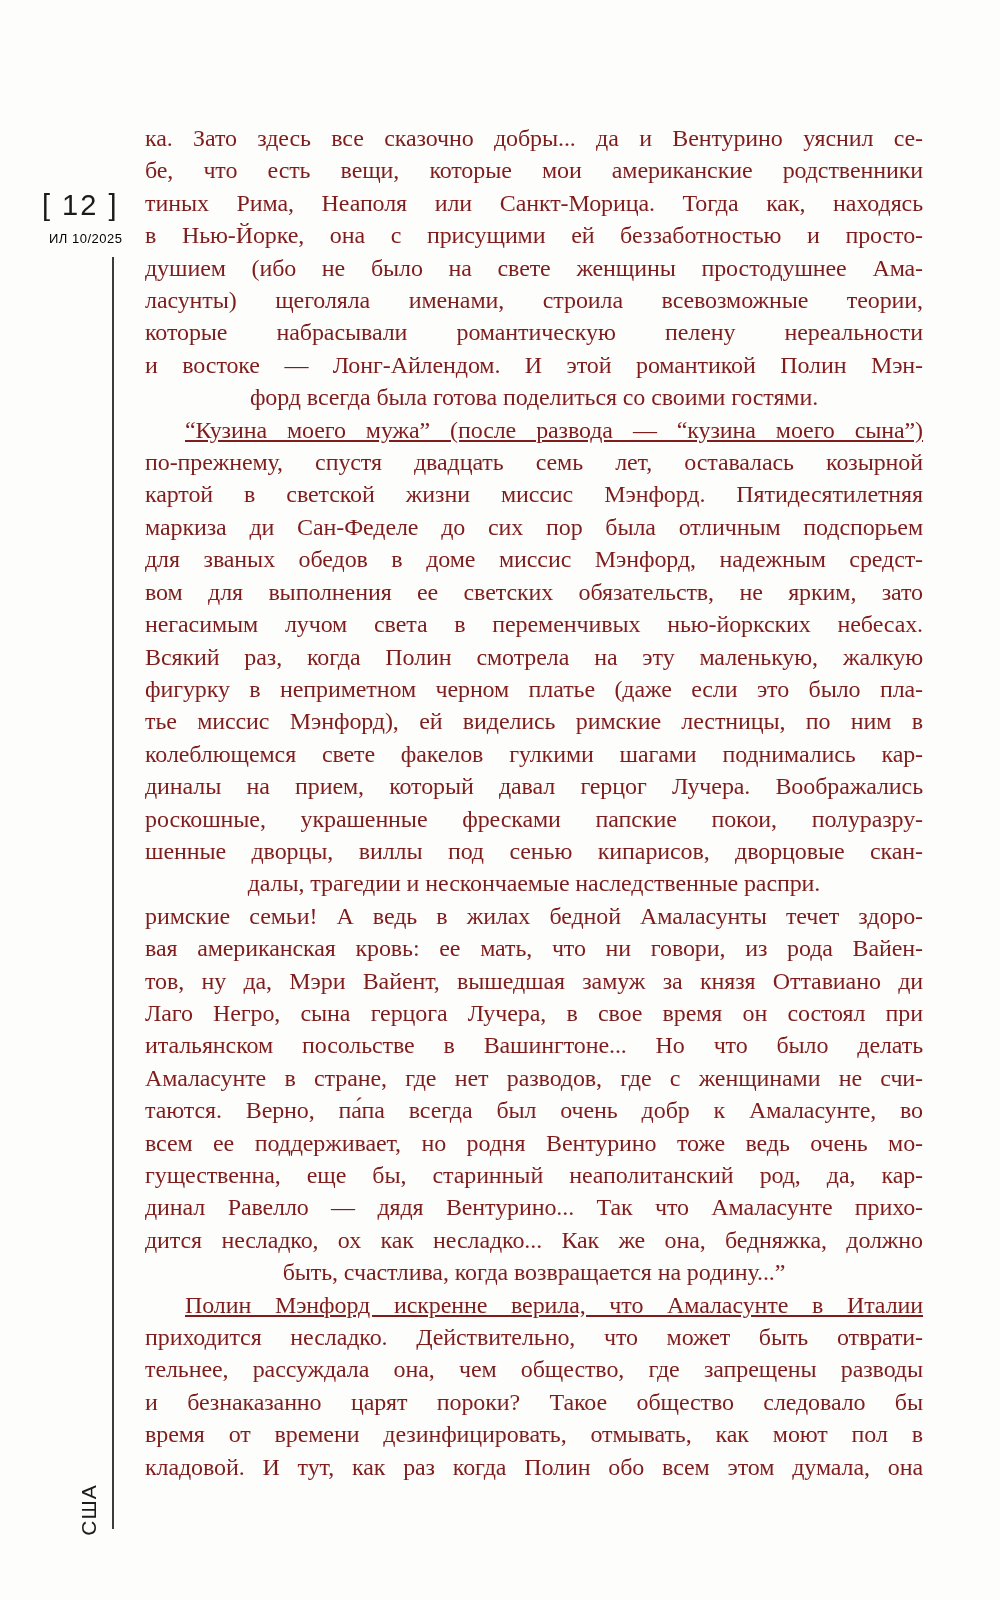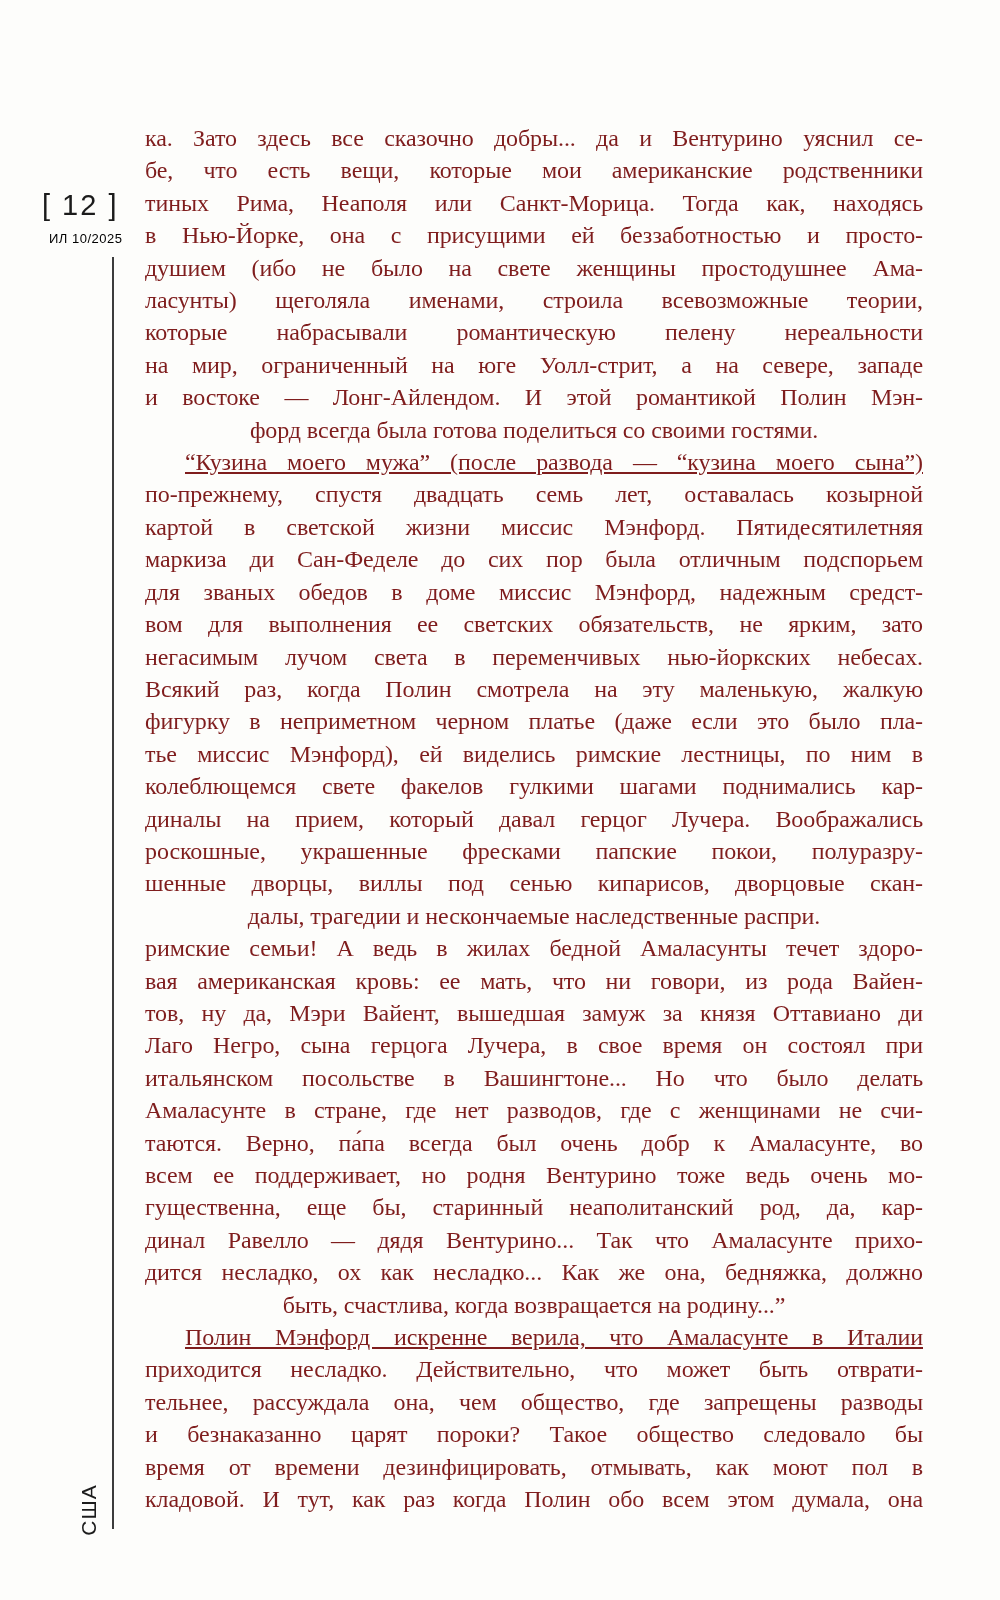--- a/index.html
+++ b/index.html
@@ -97,21 +97,20 @@
   <div class="section-label">США</div>
 
   <div class="body-text">
       <div class="text-line just">ка. Зато здесь все сказочно добры... да и Вентурино уяснил се-</div>
       <div class="text-line just">бе, что есть вещи, которые мои американские родственники</div>
       <div class="text-line just">тиных Рима, Неаполя или Санкт-Морица. Тогда как, находясь</div>
       <div class="text-line just">в Нью-Йорке, она с присущими ей беззаботностью и просто-</div>
       <div class="text-line just">душием (ибо не было на свете женщины простодушнее Ама-</div>
       <div class="text-line just">ласунты) щеголяла именами, строила всевозможные теории,</div>
       <div class="text-line just">которые набрасывали романтическую пелену нереальности</div>
-      <div class="text-line just">на мир, ограниченный на юге Уолл-стрит, а на севере, западе</div>
       <div class="text-line just">и востоке — Лонг-Айлендом. И этой романтикой Полин Мэн-</div>
       <div class="text-line plain">форд всегда была готова поделиться со своими гостями.</div>
       <div class="text-line just ind">“Кузина моего мужа” (после развода — “кузина моего сына”)</div>
       <div class="text-line just">по-прежнему, спустя двадцать семь лет, оставалась козырной</div>
       <div class="text-line just">картой в светской жизни миссис Мэнфорд. Пятидесятилетняя</div>
       <div class="text-line just">маркиза ди Сан-Феделе до сих пор была отличным подспорьем</div>
       <div class="text-line just">для званых обедов в доме миссис Мэнфорд, надежным средст-</div>
       <div class="text-line just">вом для выполнения ее светских обязательств, не ярким, зато</div>
       <div class="text-line just">негасимым лучом света в переменчивых нью-йоркских небесах.</div>
       <div class="text-line just">Всякий раз, когда Полин смотрела на эту маленькую, жалкую</div>

